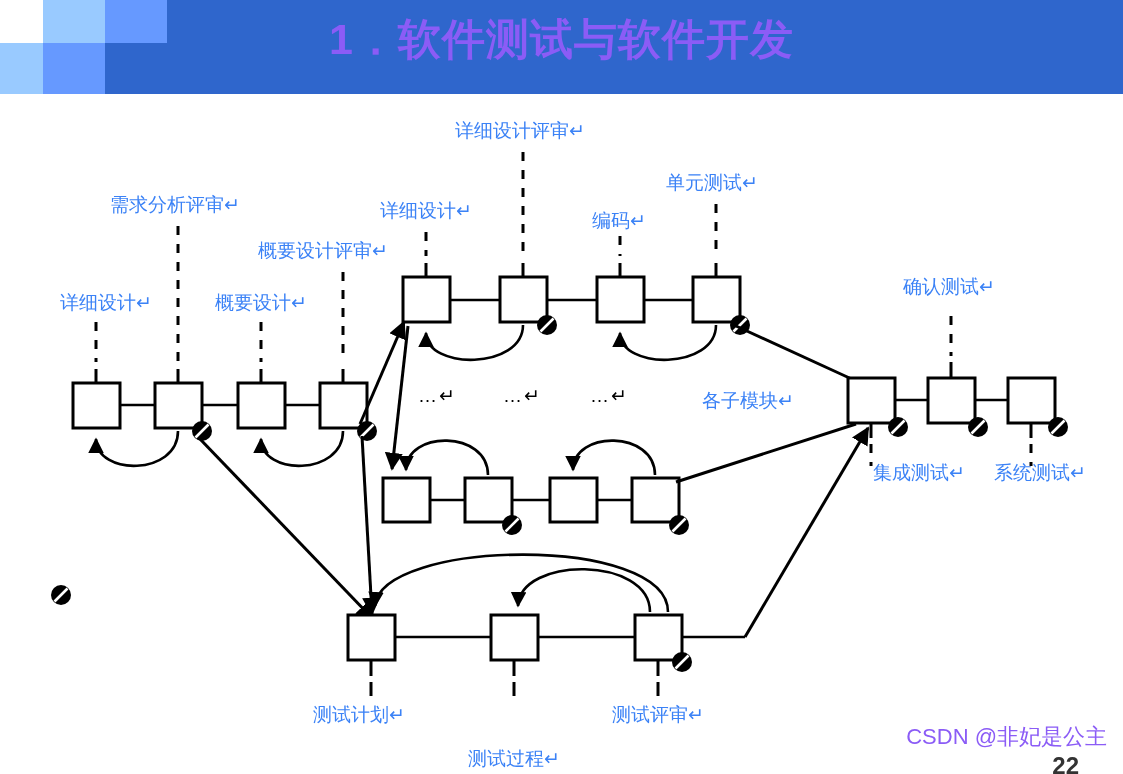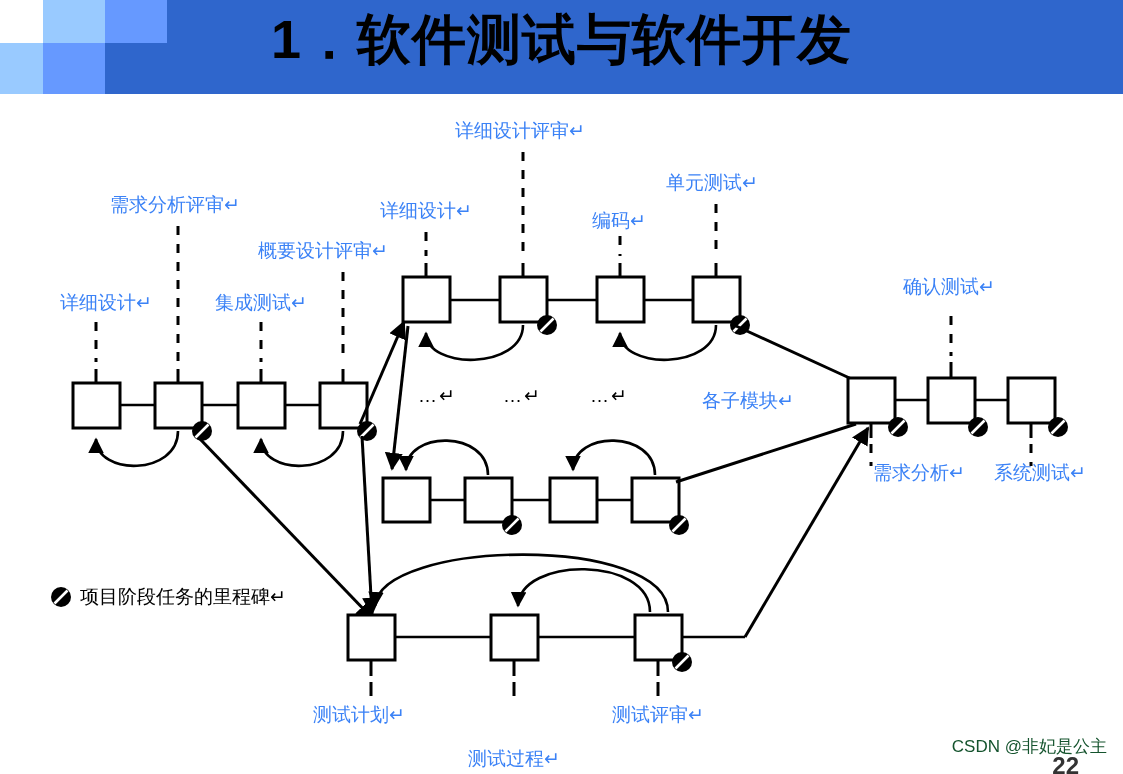--- a/index.html
+++ b/index.html
@@ -20,22 +20,22 @@
   .deco{position:absolute;}
   .deco-a{left:0;  top:0;  width:43px;height:43px;background:#ffffff;}
   .deco-b{left:43px;top:0; width:62px;height:43px;background:#99caff;}
   .deco-c{left:105px;top:0;width:62px;height:43px;background:#6699ff;}
   .deco-d{left:0;  top:43px;width:43px;height:51px;background:#99caff;}
   .deco-e{left:43px;top:43px;width:62px;height:51px;background:#6699ff;}
 
   .slide-title{
     position:absolute;left:0;top:0;width:1123px;height:80px;
     display:flex;align-items:center;justify-content:center;
-    color:#000000;
-    font-size:54px;
+    color:#8b5cf6;
+    font-size:43px;
     font-weight:700;
     letter-spacing:1px;
     white-space:pre;
     font-family:"Liberation Sans","DejaVu Sans",sans-serif;
   }
 
   
   #diagram{position:absolute;left:0;top:94px;width:1123px;height:680px;}
   svg.canvas{position:absolute;left:0;top:0;width:1123px;height:680px;}
 
@@ -50,22 +50,22 @@
     position:absolute;font-size:19px;color:#000;letter-spacing:2px;white-space:nowrap;
   }
 
   .legend{
     position:absolute;left:50px;top:490px;
     display:flex;align-items:center;gap:8px;
     font-size:19px;color:#000;white-space:nowrap;
   }
 
   .watermark{
-    position:absolute;right:16px;bottom:16px;
-    color:#14532d;font-size:17px;white-space:nowrap;
+    position:absolute;right:16px;bottom:22px;
+    color:#8b5cf6;font-size:22px;white-space:nowrap;
     font-family:"Liberation Sans","DejaVu Sans",sans-serif;
   }
   .pagenum{
     position:absolute;right:44px;bottom:-6px;
     color:#333;font-size:24px;font-weight:700;white-space:nowrap;
   }
 </style>
 </head>
 <body>
 
@@ -206,45 +206,44 @@
 
       <path d="M650,518 C650,462 520,462 518,512" fill="none" stroke="#000" stroke-width="2.6" marker-end="url(#arrow)"></path>
 
       <use href="#ms" x="682" y="568"></use>
 
       <line x1="745" y1="543" x2="868" y2="334" stroke="#000" stroke-width="3" marker-end="url(#arrow)"></line>
     </svg>
 
     <div class="lbl" style="left:60px;  top:196px;">详细设计↵</div>
     <div class="lbl" style="left:110px; top:98px;">需求分析评审↵</div>
-    <div class="lbl" style="left:215px; top:196px;">集成测试↵</div>
+    <div class="lbl" style="left:215px; top:196px;">概要设计↵</div>
     <div class="lbl" style="left:258px; top:144px;">概要设计评审↵</div>
 
     <div class="lbl" style="left:380px; top:104px;">详细设计↵</div>
     <div class="lbl" style="left:455px; top:24px;">详细设计评审↵</div>
     <div class="lbl" style="left:592px; top:108px;margin-top:6px;">编码↵</div>
     <div class="lbl" style="left:666px; top:76px;">单元测试↵</div>
 
     <div class="dots" style="left:418px; top:290px;">…↵</div>
     <div class="dots" style="left:503px; top:290px;">…↵</div>
     <div class="dots" style="left:590px; top:290px;">…↵</div>
     <div class="lbl" style="left:702px; top:294px;">各子模块↵</div>
 
     <div class="lbl" style="left:903px; top:180px;">确认测试↵</div>
-    <div class="lbl" style="left:873px; top:366px;">需求分析↵</div>
+    <div class="lbl" style="left:873px; top:366px;">集成测试↵</div>
     <div class="lbl" style="left:994px; top:366px;">系统测试↵</div>
 
     <div class="lbl" style="left:313px; top:608px;">测试计划↵</div>
     <div class="lbl" style="left:468px; top:608px;margin-top:44px;">测试过程↵</div>
     <div class="lbl" style="left:612px; top:608px;">测试评审↵</div>
 
     <div class="legend">
       <svg width="22" height="22" viewBox="0 0 22 22">
         <circle cx="11" cy="11" r="10" fill="#000"></circle>
         <line x1="4.5" y1="17.5" x2="17.5" y2="4.5" stroke="#fff" stroke-width="2.6"></line>
       </svg>
-      <span>项目阶段任务的里程碑↵</span>
     </div>
 
     <div class="watermark">CSDN @非妃是公主</div>
     <div class="pagenum">22</div>
   </div>
 </div>
 
 </body></html>

